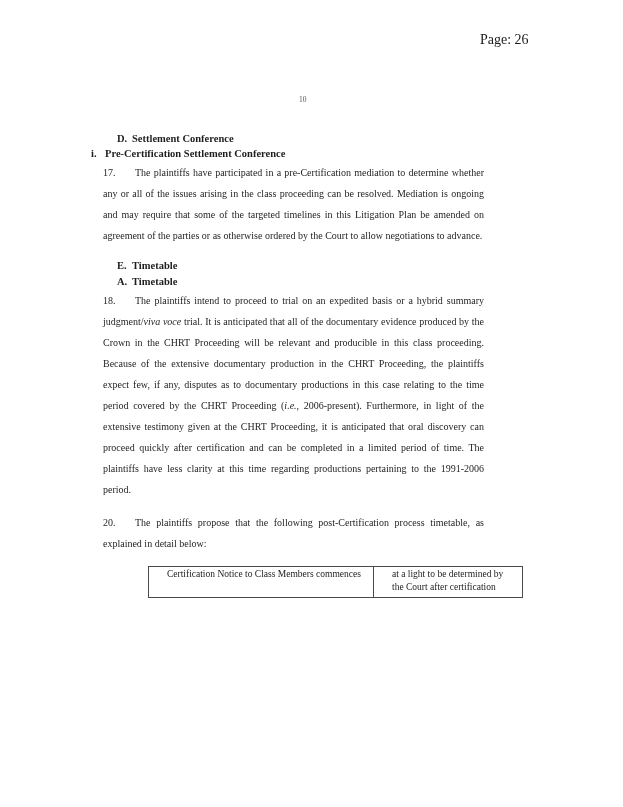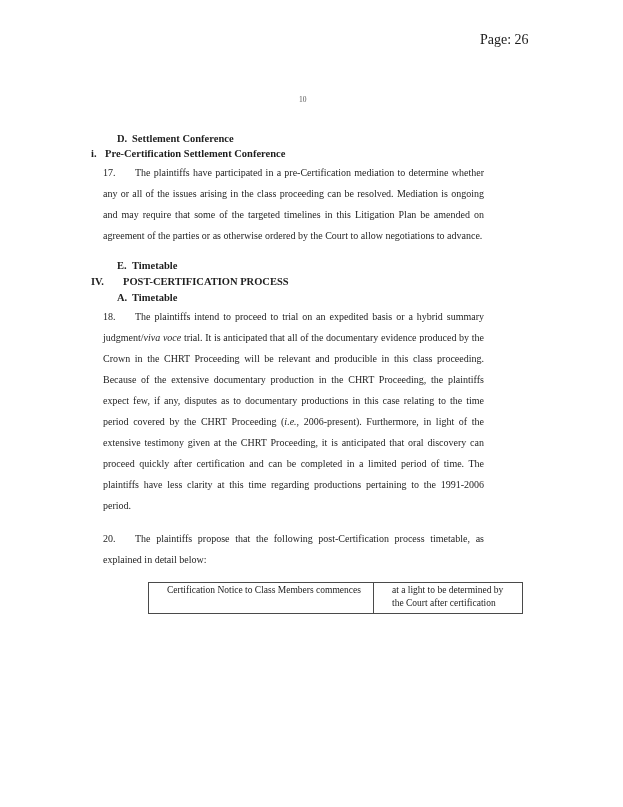--- a/index.html
+++ b/index.html
@@ -91,23 +91,20 @@
   </div>
 
   <p class="para p17">
     <span class="pnum">17.</span><span>The plaintiffs have participated in a pre-Certification mediation to determine whether any or all of the issues arising in the class proceeding can be resolved. Mediation is ongoing and may require that some of the targeted timelines in this Litigation Plan be amended on agreement of the parties or as otherwise ordered by the Court to allow negotiations to advance.</span>
   </p>
 
   <div class="hgroup2">
     <div class="hrow h-indent">
       <span class="h-label">E.</span><span>Timetable</span>
     </div>
-    <div class="hrow">
-      <span class="h-label-rom">IV.</span><span>POST-CERTIFICATION PROCESS</span>
-    </div>
     <div class="hrow h-indent">
       <span class="h-label">A.</span><span>Timetable</span>
     </div>
   </div>
 
   <p class="para p18">
     <span class="pnum">18.</span><span>The plaintiffs intend to proceed to trial on an expedited basis or a hybrid summary judgment/</span><span class="it">viva voce</span><span> trial. It is anticipated that all of the documentary evidence produced by the Crown in the CHRT Proceeding will be relevant and producible in this class proceeding. Because of the extensive documentary production in the CHRT Proceeding, the plaintiffs expect few, if any, disputes as to documentary productions in this case relating to the time period covered by the CHRT Proceeding (</span><span class="it">i.e.</span><span>, 2006-present). Furthermore, in light of the extensive testimony given at the CHRT Proceeding, it is anticipated that oral discovery can proceed quickly after certification and can be completed in a limited period of time. The plaintiffs have less clarity at this time regarding productions pertaining to the 1991-2006 period.</span>
   </p>
 
   <p class="para p19">

